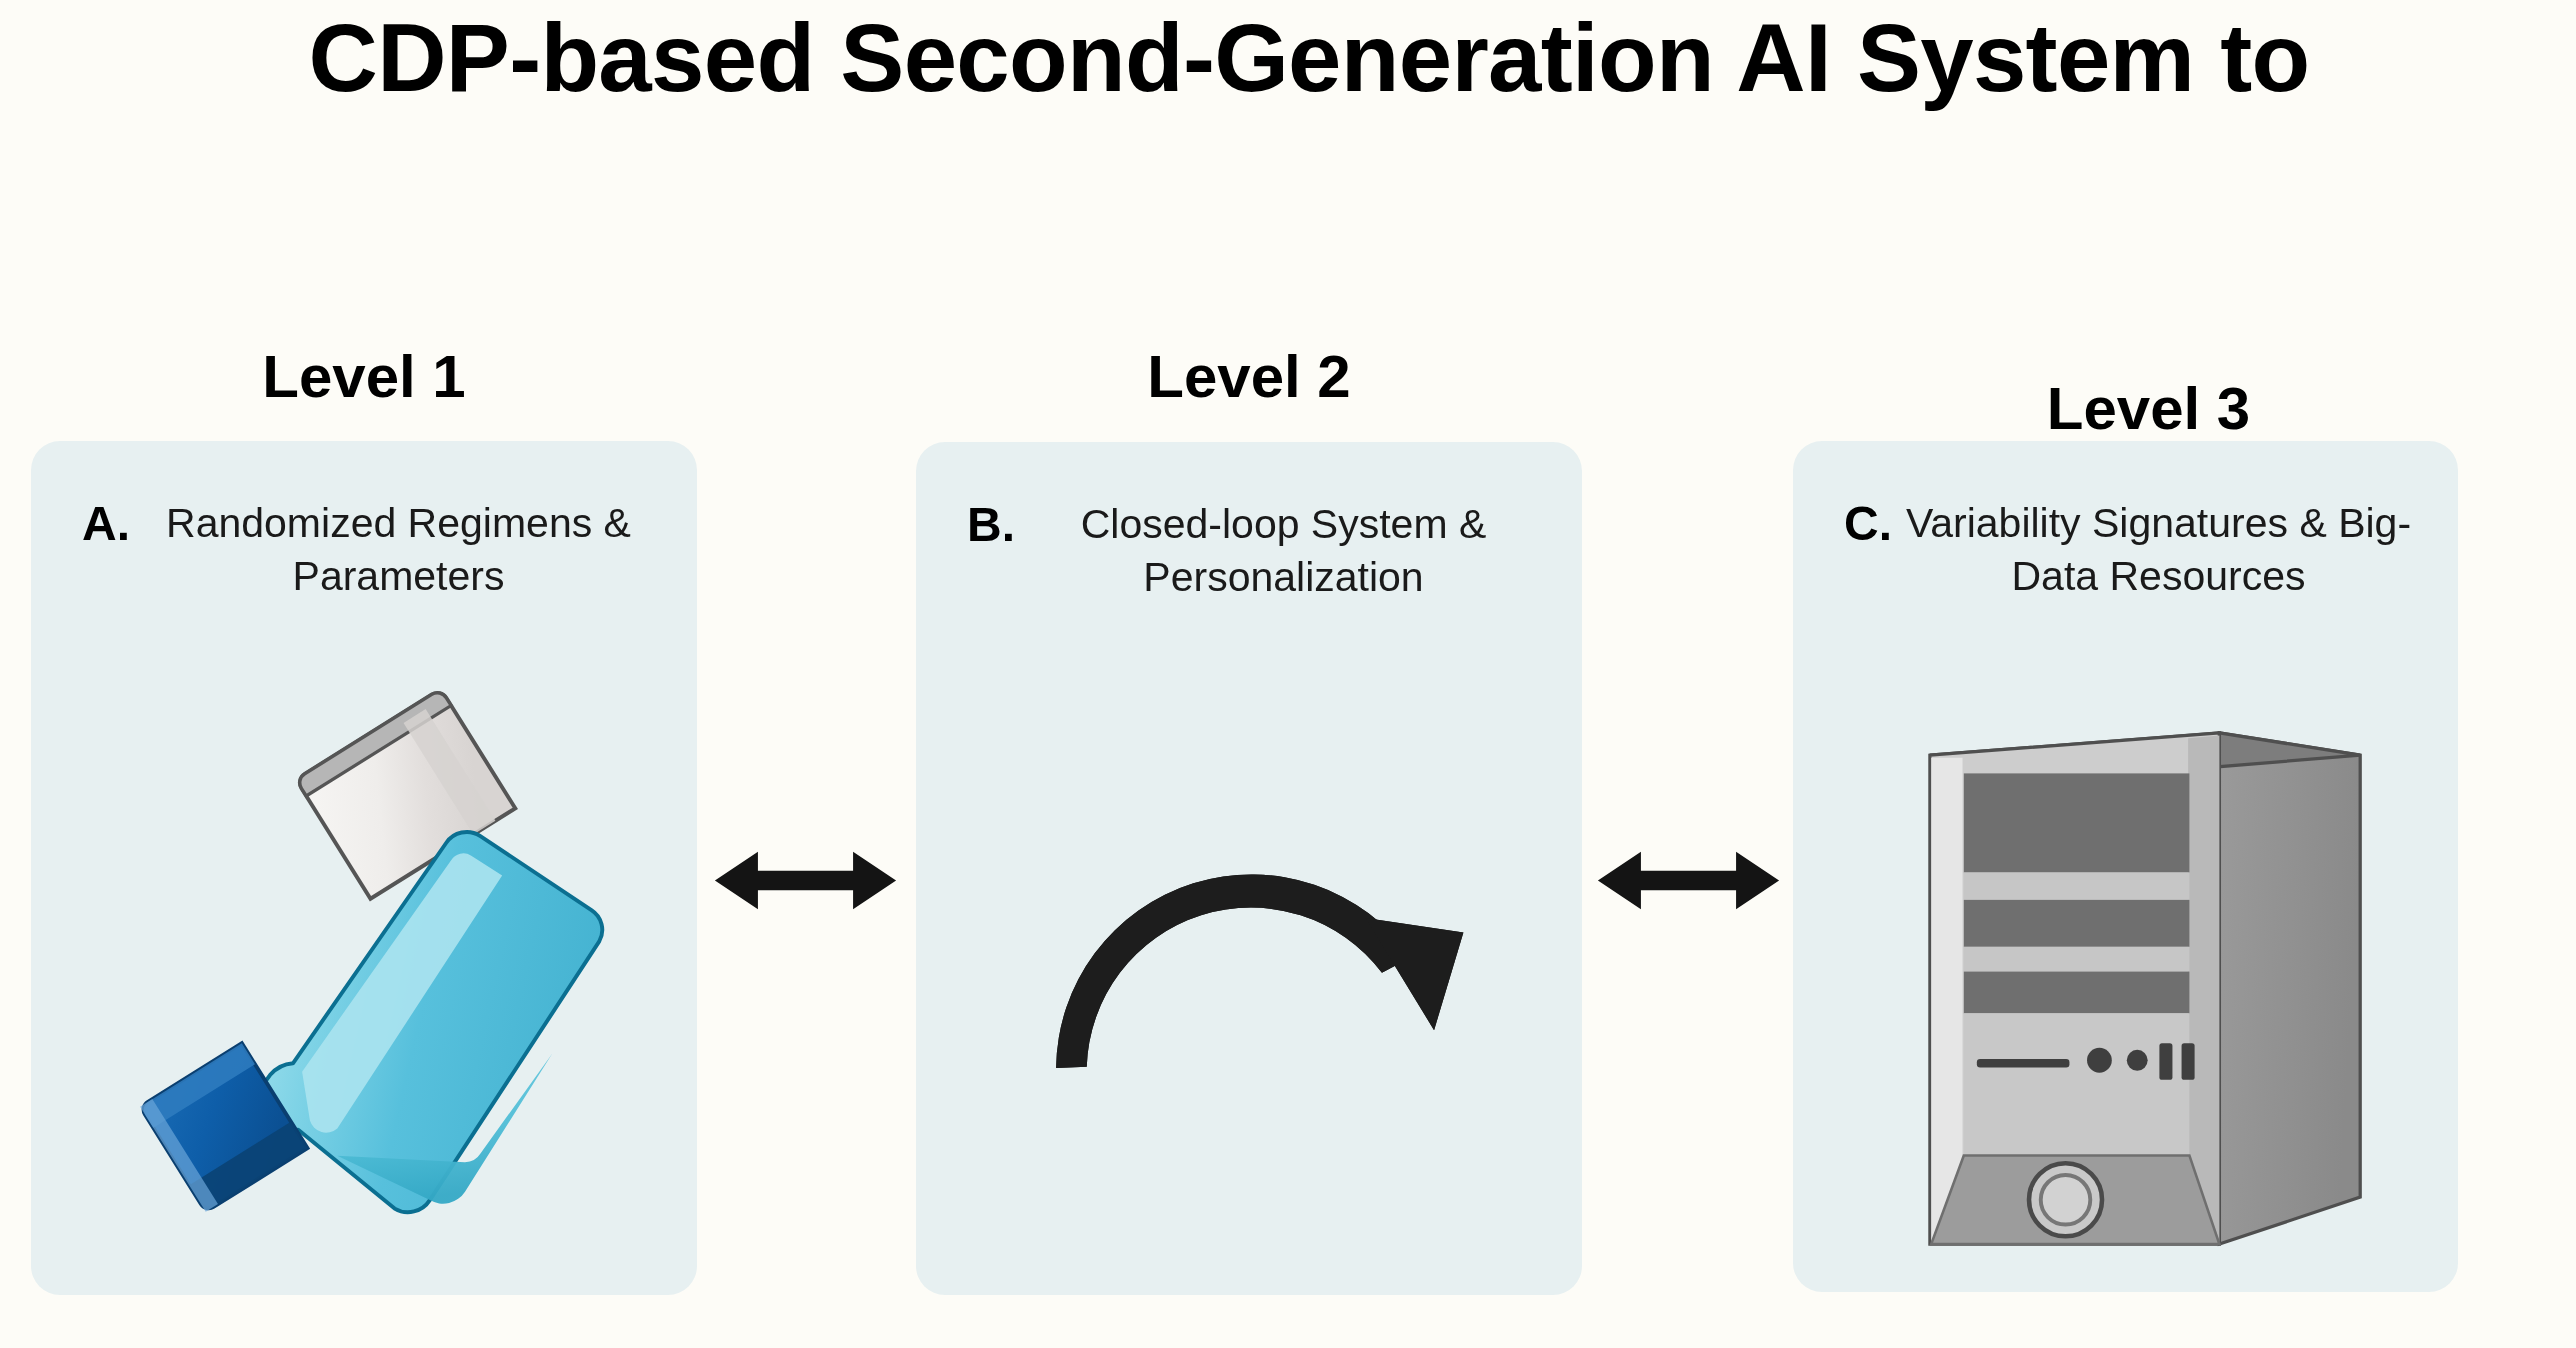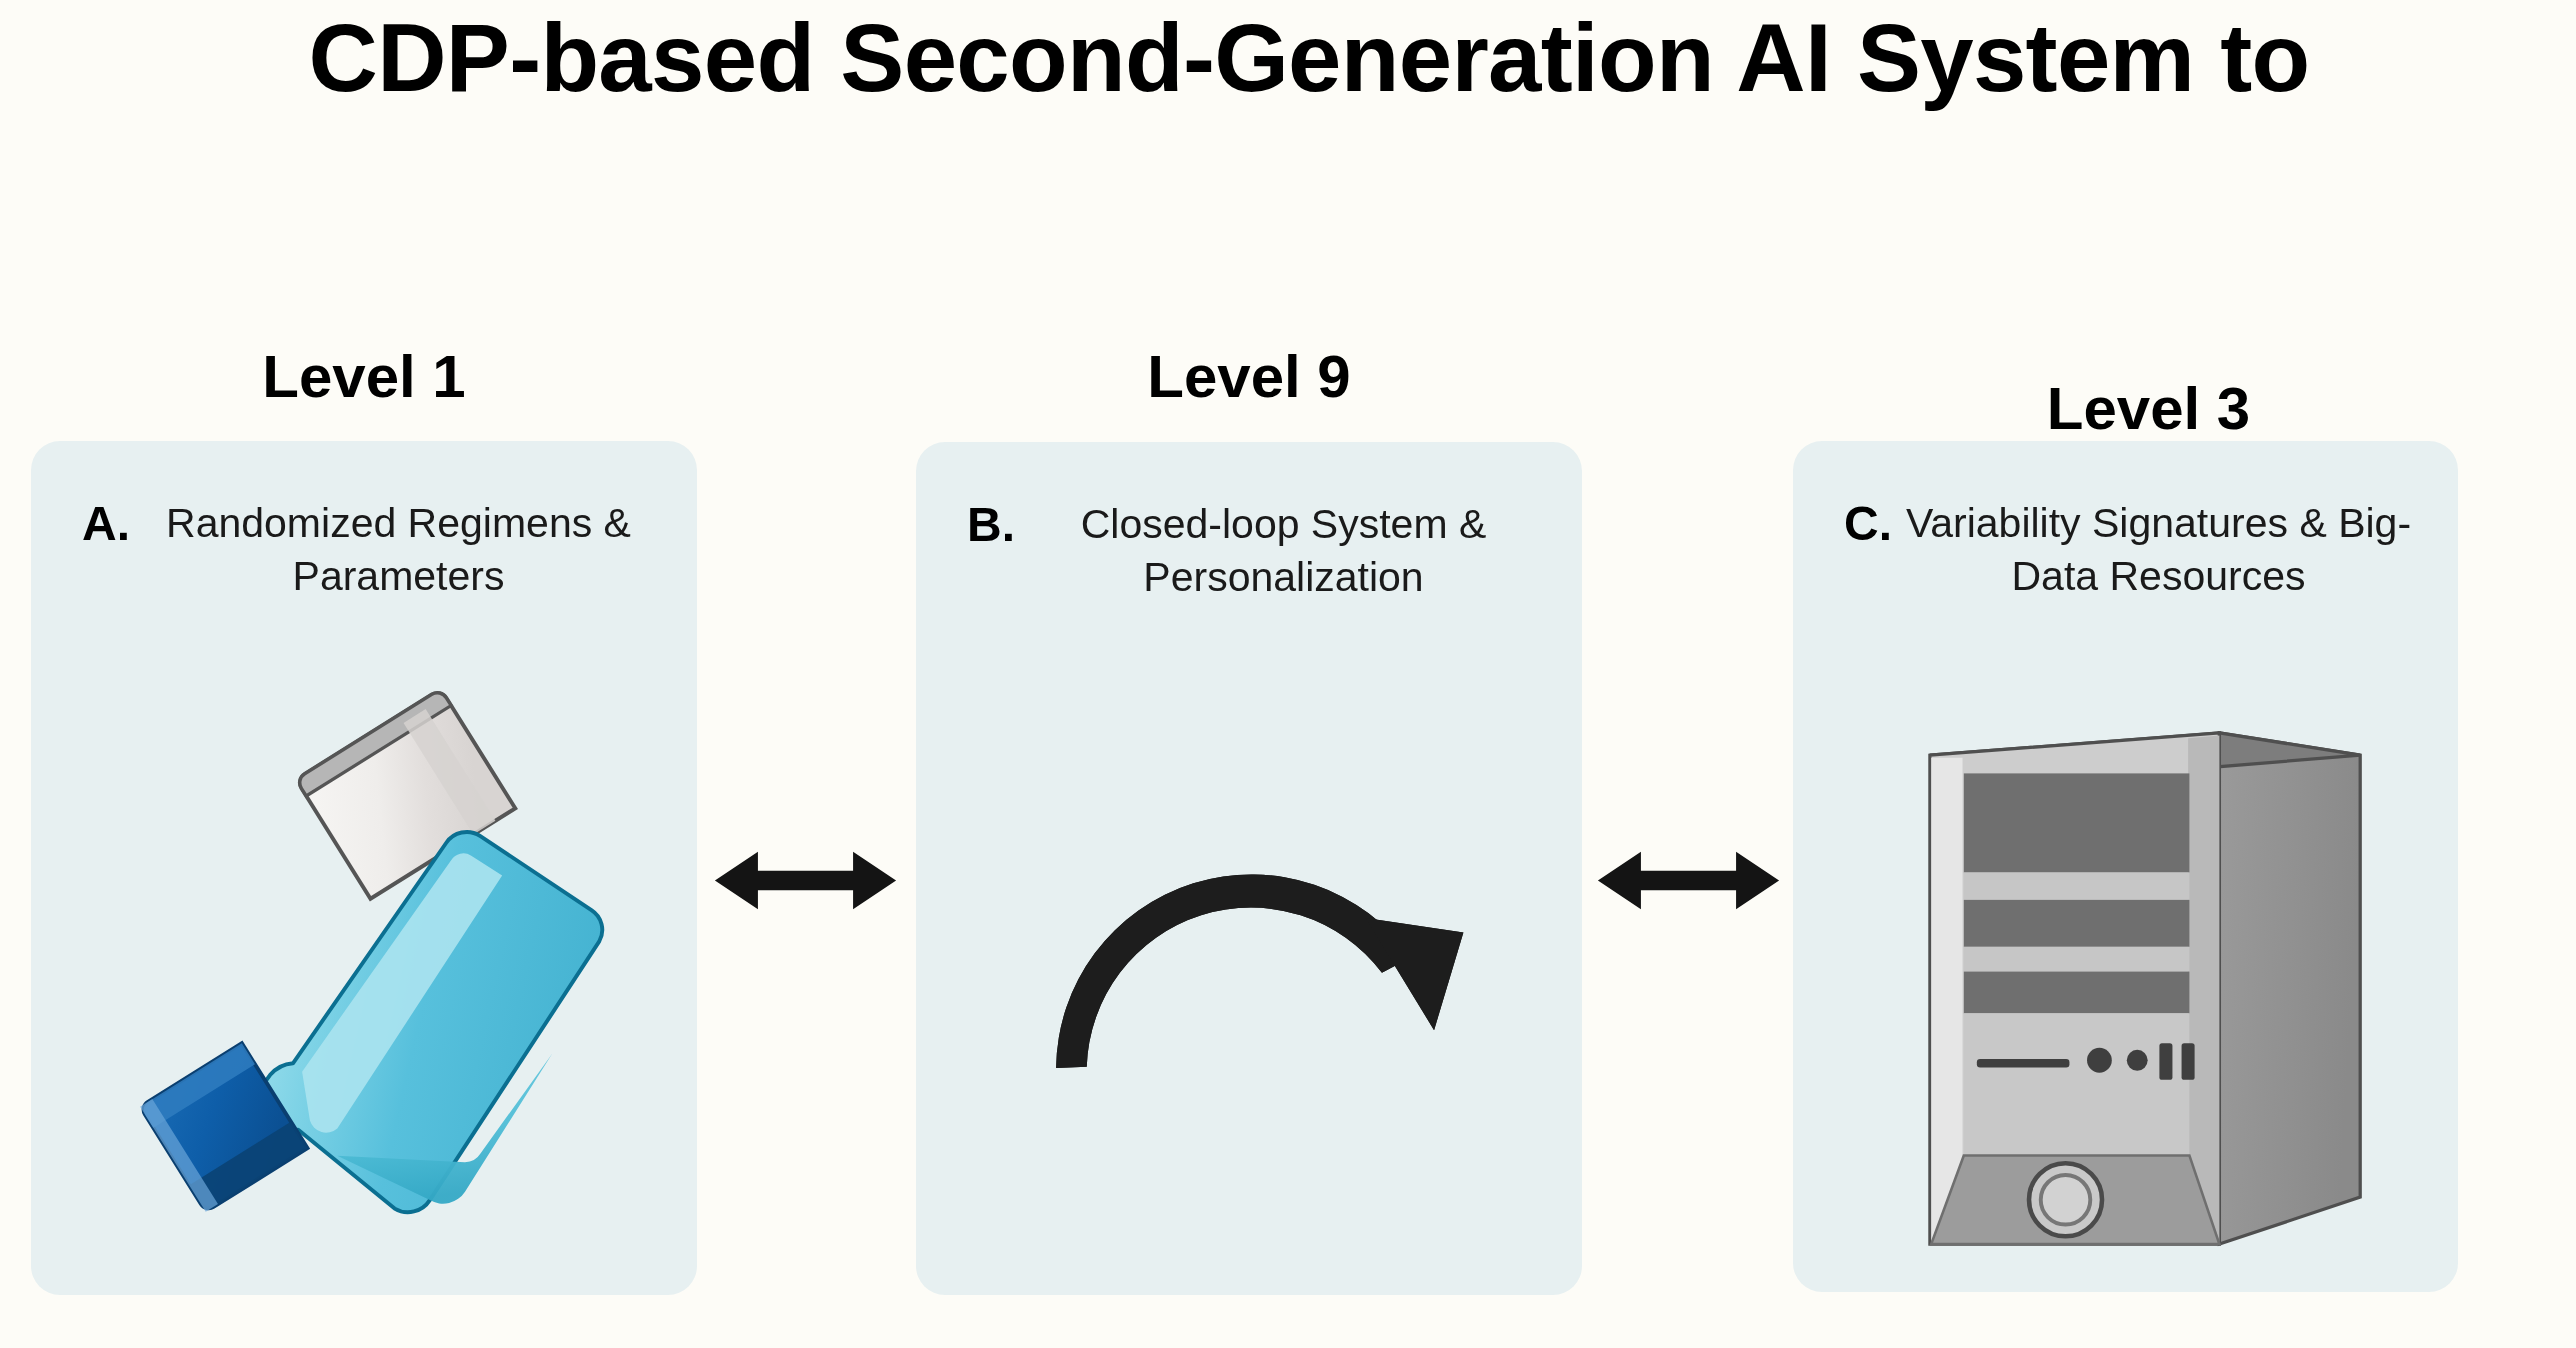--- a/index.html
+++ b/index.html
@@ -100,21 +100,21 @@
 </head>
 <body>
 
 <div class="page">
 
   <div class="title">
     <span class="title-line">CDP-based Second-Generation AI System to</span>
   </div>
 
   <div class="level-label level-1">Level 1</div>
-  <div class="level-label level-2">Level 9</div>
+  <div class="level-label level-2">Level 2</div>
   <div class="level-label level-3">Level 3</div>
 
   <div class="panel panel-a">
     <div class="panel-letter">A.</div>
     <div class="panel-title">Randomized Regimens &amp; Parameters</div>
 
     <div class="art art-inhaler">
       <svg viewBox="0 0 1022 880" width="100%" height="100%" preserveAspectRatio="xMidYMid meet">
         <defs>
           <linearGradient id="bodyGrad" x1="0" y1="0" x2="1" y2="0.25">

